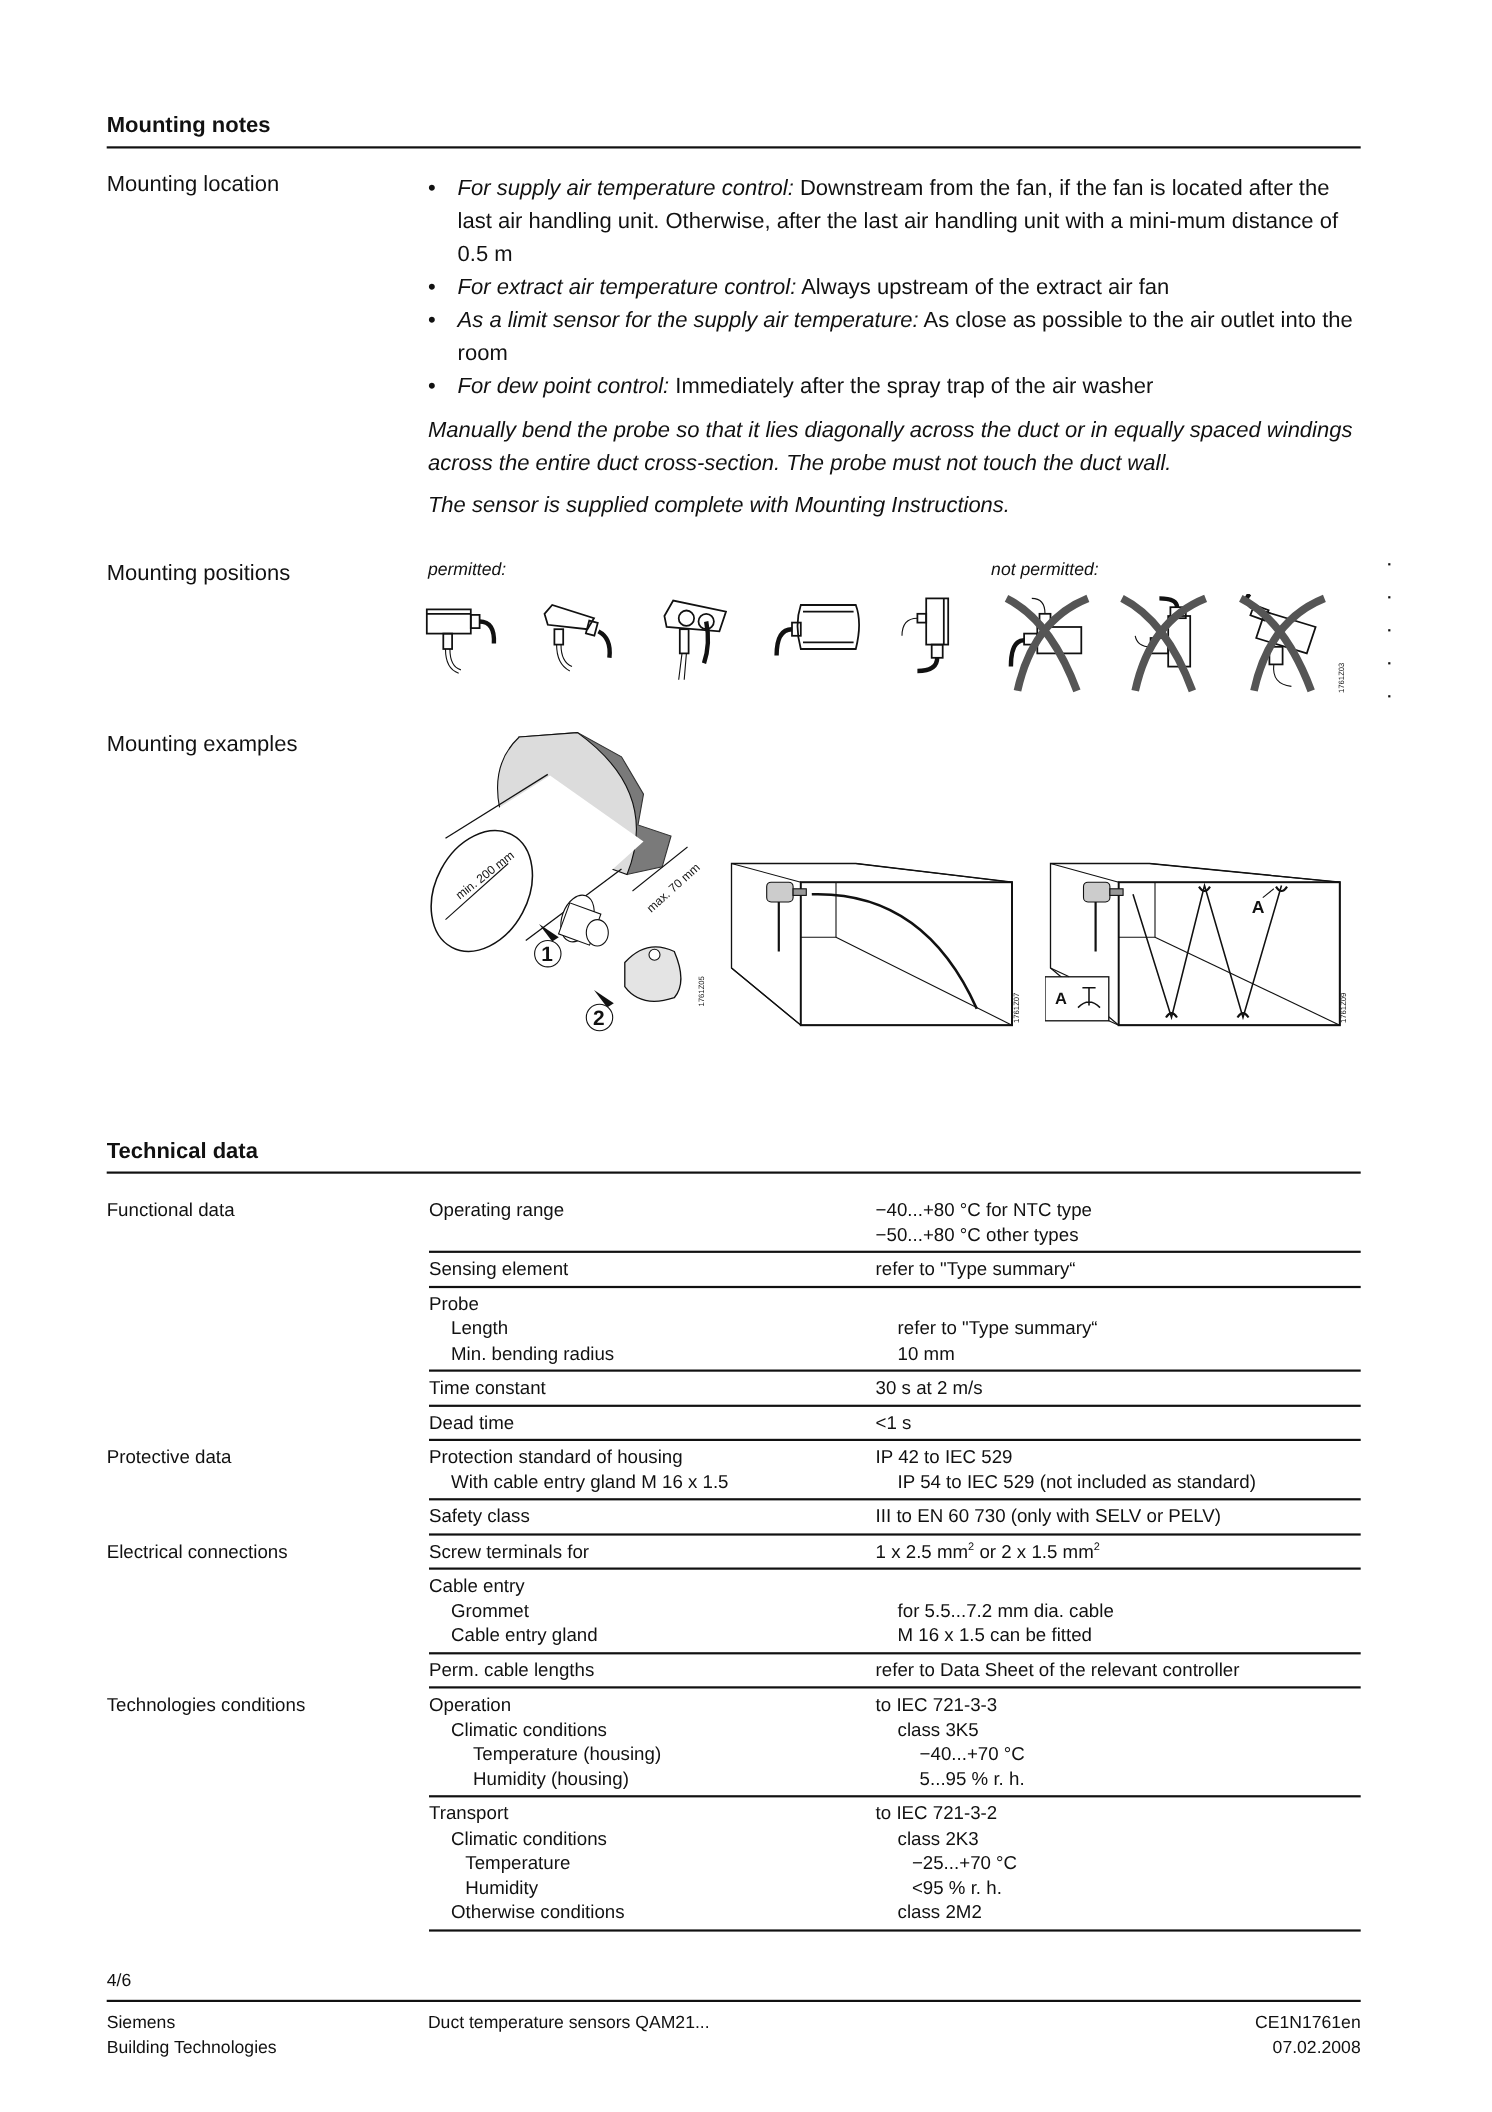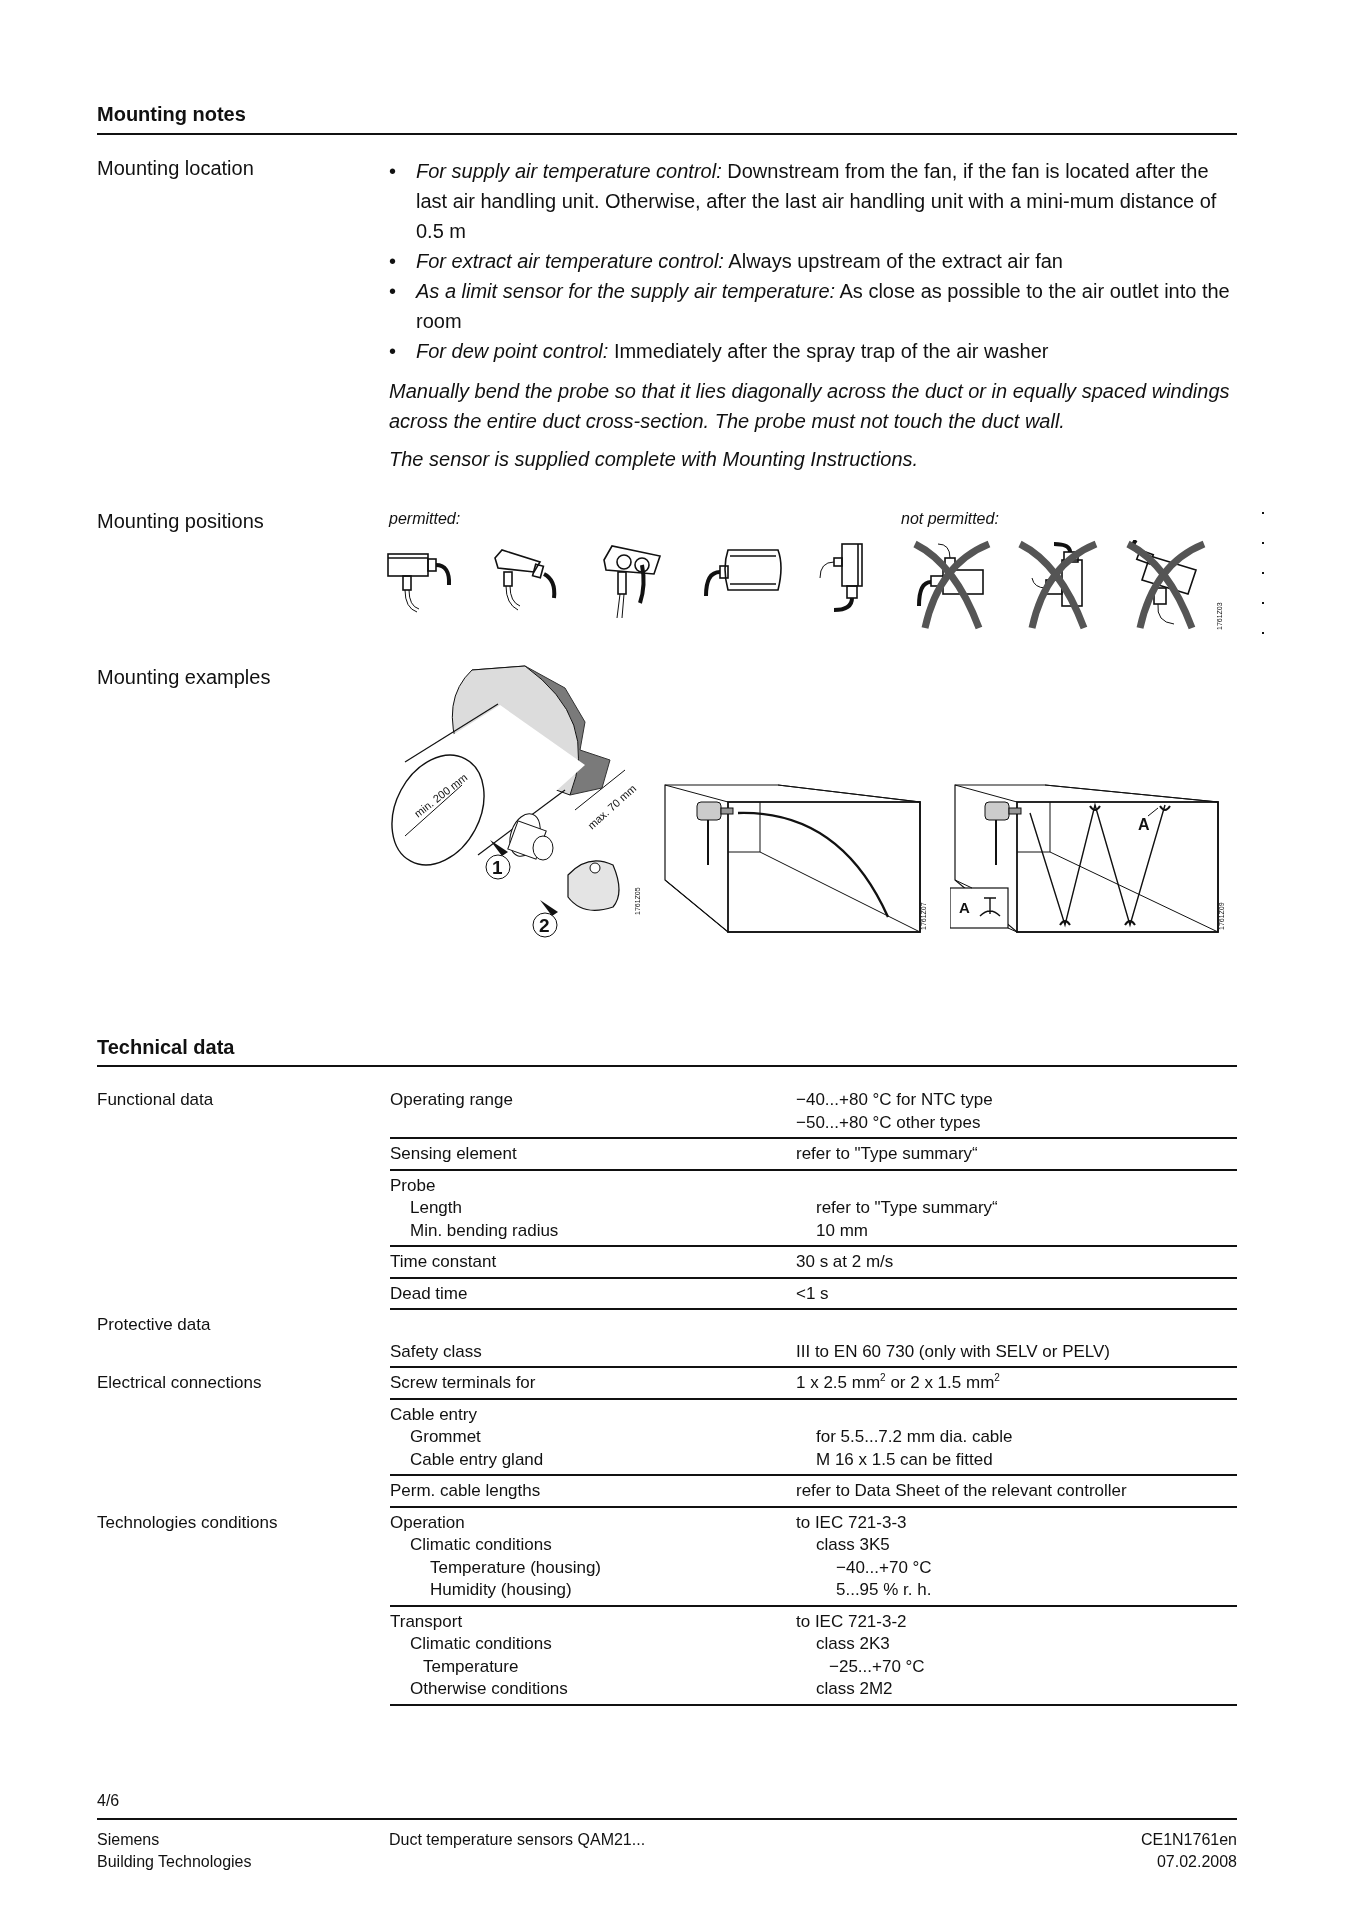--- a/index.html
+++ b/index.html
@@ -278,20 +278,30 @@
       <div class="td-cat" style="padding-top: 4px;"></div>
       <div class="td-main">
         <div class="td-line">
           <div class="td-label ">Dead time</div>
           <div class="td-value">&lt;1 s</div>
         </div>
       </div>
     </div>
     <div class="td-row">
       <div class="td-cat" style="padding-top: 4px;">Protective data</div>
+      <div class="td-main">
+        <div class="td-line">
+          <div class="td-label ">Protection standard of housing</div>
+          <div class="td-value">IP 42 to IEC 529</div>
+        </div>
+        <div class="td-line">
+          <div class="td-label ind1">With cable entry gland M 16 x 1.5</div>
+          <div class="td-value">IP 54 to IEC 529 (not included as standard)</div>
+        </div>
+      </div>
     </div>
     <div class="td-row">
       <div class="td-cat" style="padding-top: 4px;"></div>
       <div class="td-main">
         <div class="td-line">
           <div class="td-label ">Safety class</div>
           <div class="td-value">III to EN 60 730 (only with SELV or PELV)</div>
         </div>
       </div>
     </div>
@@ -358,20 +368,24 @@
           <div class="td-label ">Transport</div>
           <div class="td-value">to IEC 721-3-2</div>
         </div>
         <div class="td-line">
           <div class="td-label ind1">Climatic conditions</div>
           <div class="td-value">class 2K3</div>
         </div>
         <div class="td-line">
           <div class="td-label ind3">Temperature</div>
           <div class="td-value">−25...+70 °C</div>
+        </div>
+        <div class="td-line">
+          <div class="td-label ind3">Humidity</div>
+          <div class="td-value">&lt;95 % r. h.</div>
         </div>
         <div class="td-line">
           <div class="td-label ind1">Otherwise conditions</div>
           <div class="td-value">class 2M2</div>
         </div>
       </div>
     </div>
   </div>
 
 <div class="abs footer" style="left:97px; top:1792px;">4/6</div>

